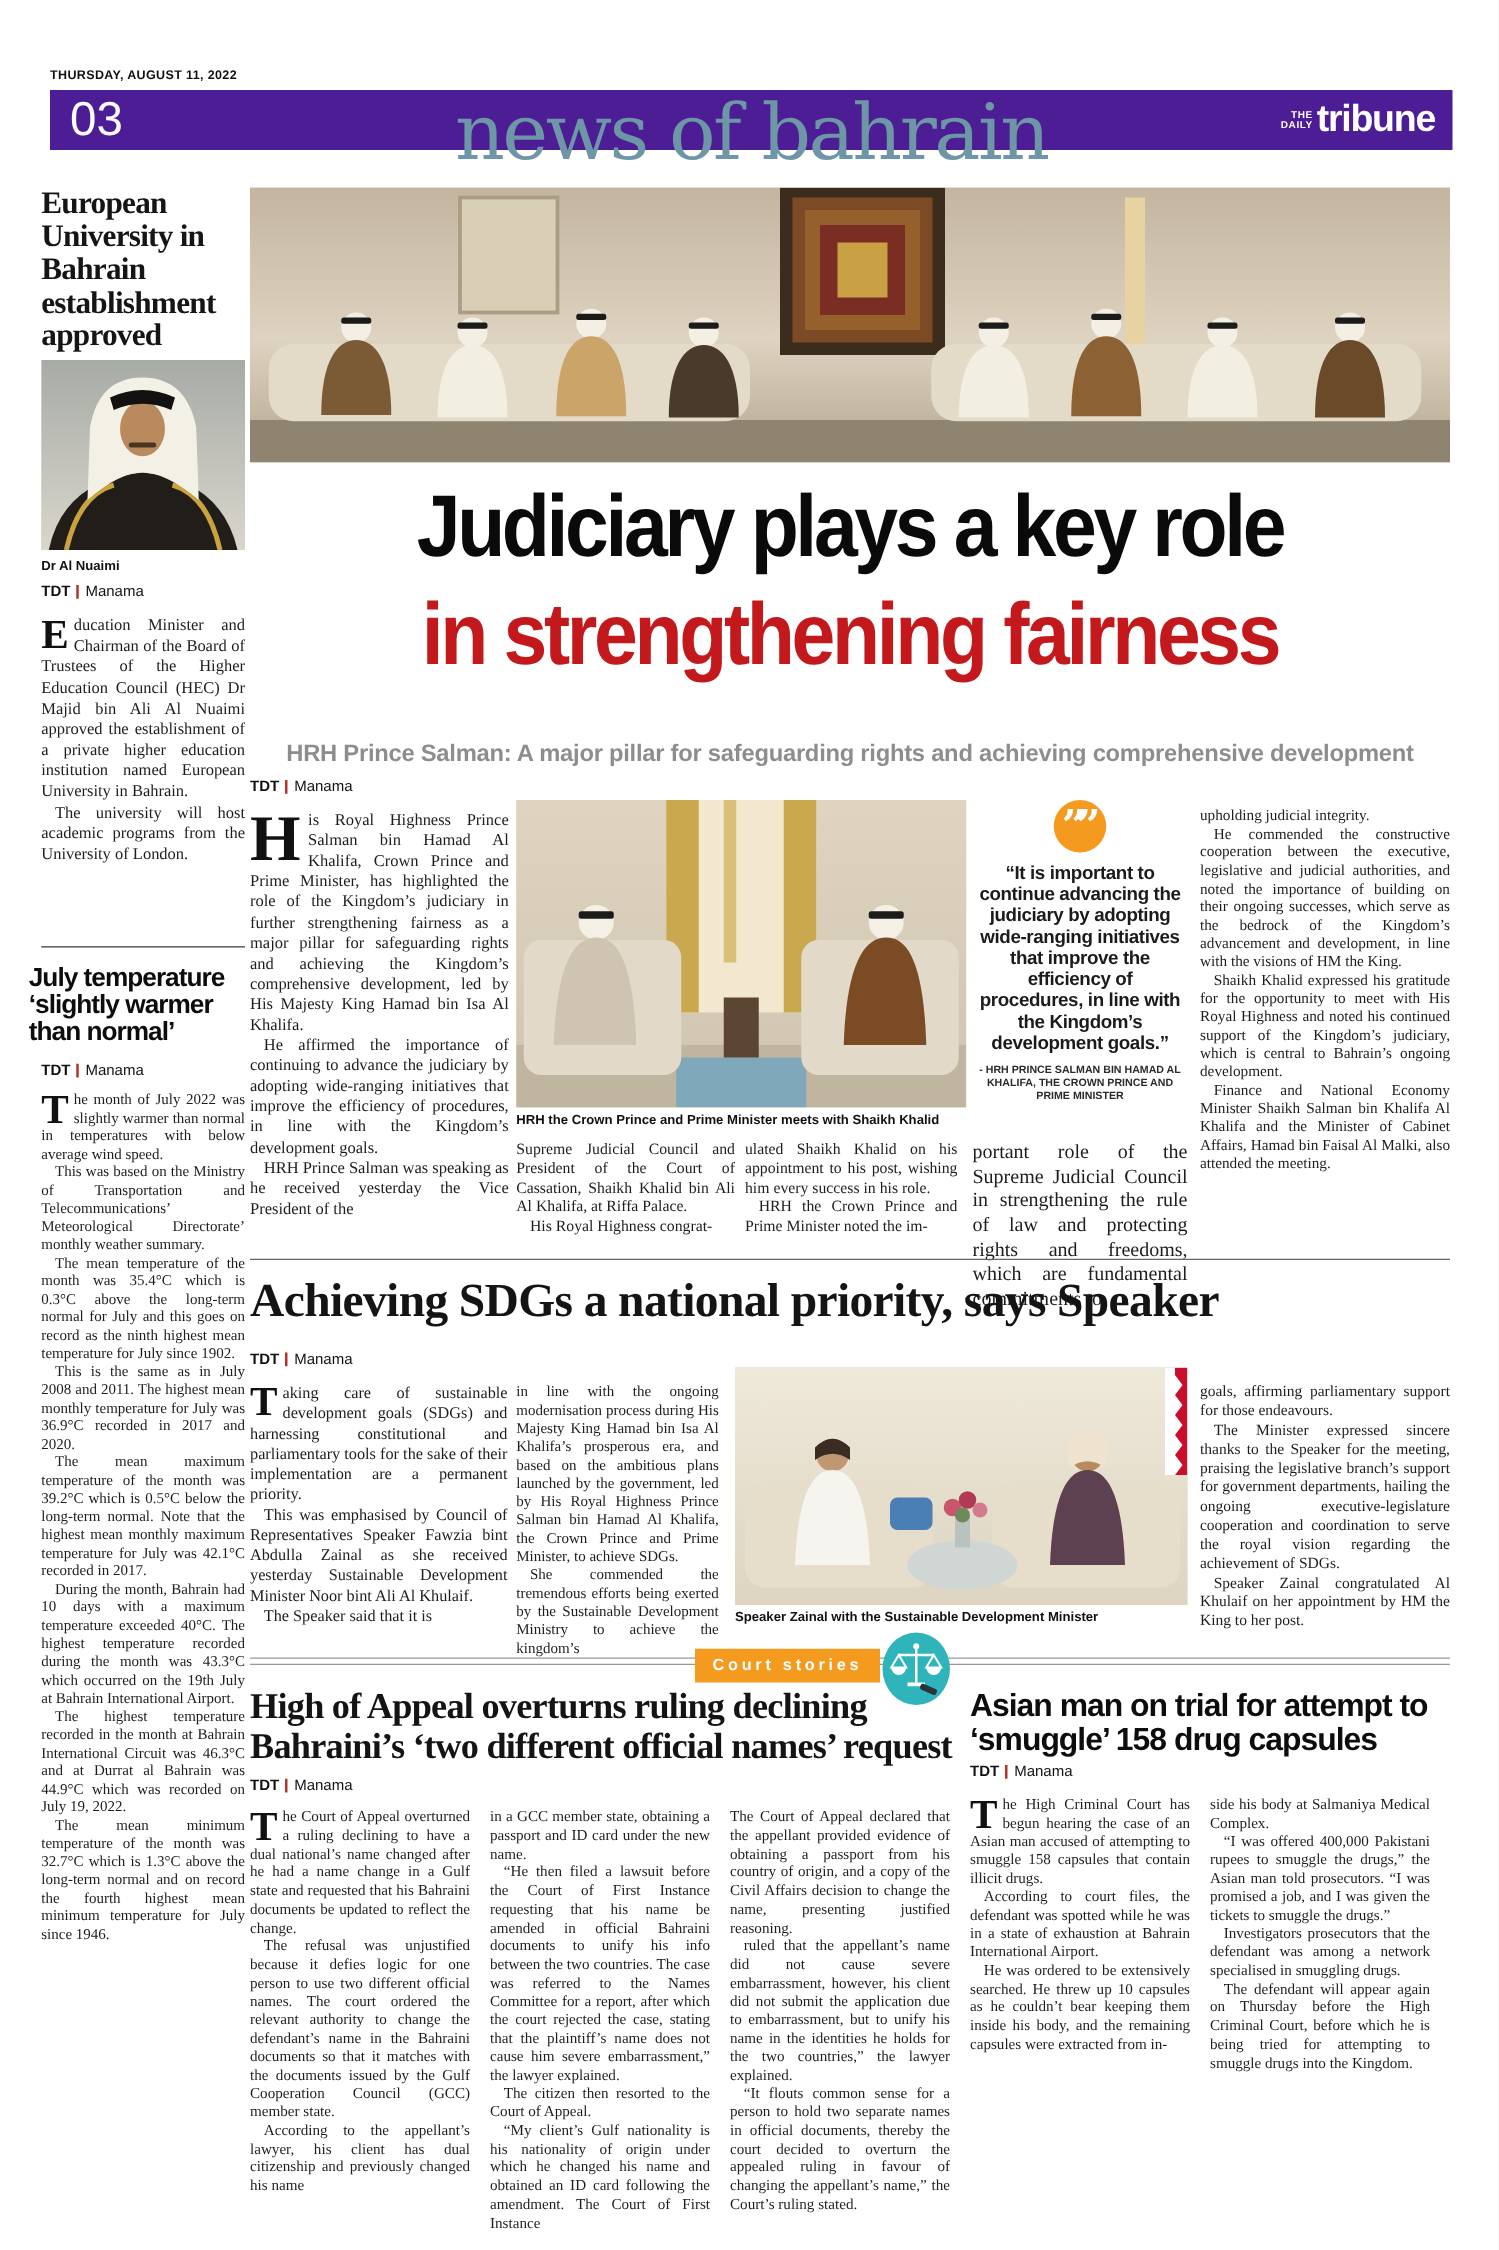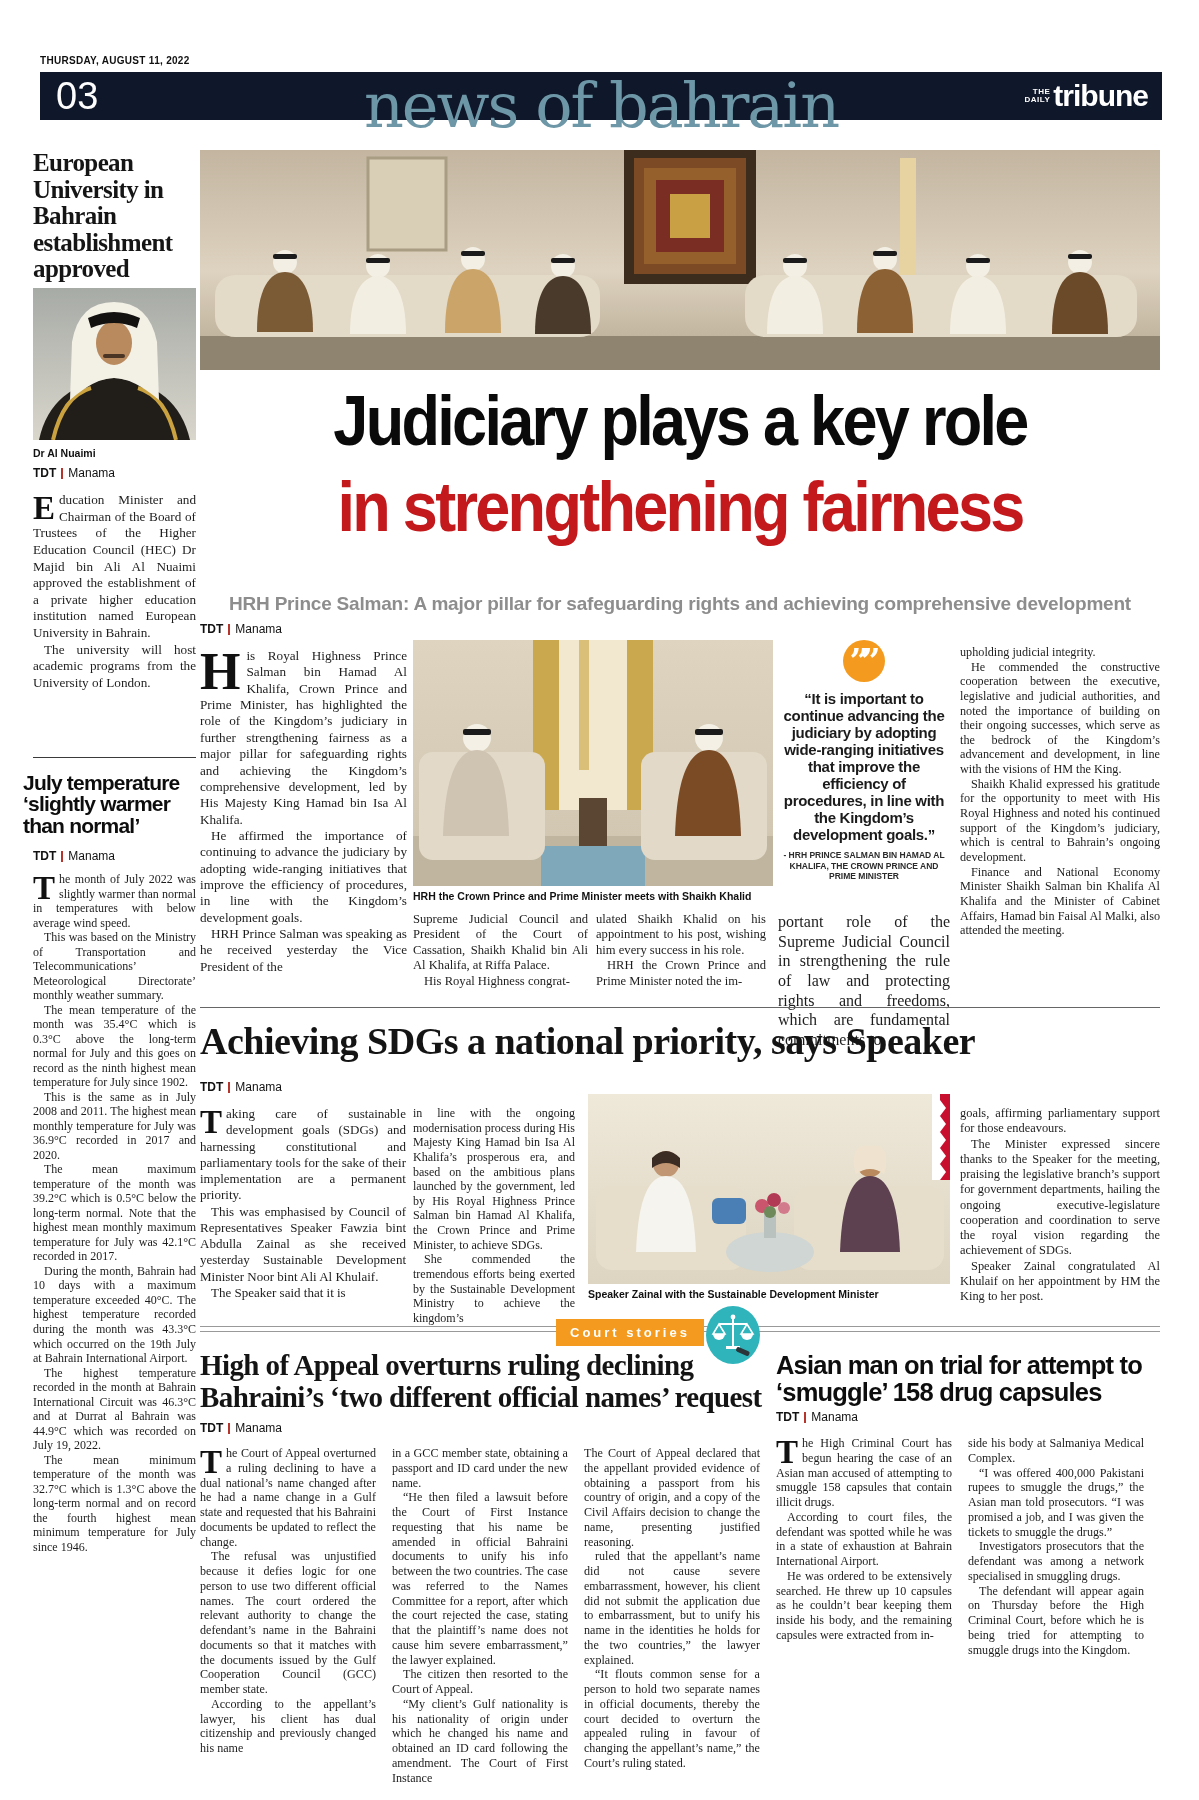--- a/index.html
+++ b/index.html
@@ -2,21 +2,21 @@
 <html><head>
 <meta charset="utf-8">
 <style>
   html,body{margin:0;padding:0;background:#e8e8e8;}
   #page{position:relative;width:1199px;height:1800px;background:#ffffff;overflow:hidden;
         font-family:"Liberation Serif",serif;color:#1c1c1c;margin:0 auto;}
   .abs{position:absolute;}
 
   
   #date{left:40px;top:55px;font:700 10px "Liberation Sans",sans-serif;letter-spacing:.3px;color:#101010;}
-  #band{left:40px;top:72px;width:1122px;height:48px;background:#0f172a;}
+  #band{left:40px;top:72px;width:1122px;height:48px;background:#4c1d95;}
   #pagenum{position:absolute;left:16px;top:1px;font:400 38px/46px "Liberation Sans",sans-serif;color:#fdfdfd;}
   #masthead{position:absolute;left:0;right:0;top:-16px;text-align:center;
             font:400 62px/76px "DejaVu Serif",serif;color:#6d97a6;letter-spacing:-2px;margin-top:12px;}
   #brand{position:absolute;right:14px;top:9px;display:flex;align-items:center;}
   #brand .small{display:flex;flex-direction:column;align-items:flex-end;margin-right:3px;}
   #brand .small span{font:700 8px/8px "Liberation Sans",sans-serif;color:#fff;letter-spacing:.5px;}
   #brand .big{font:700 30px/30px "Liberation Sans",sans-serif;color:#fff;letter-spacing:-1px;}
 
   
   .serif-body{font-family:"Liberation Serif",serif;text-align:justify;color:#1d1d1d;}

